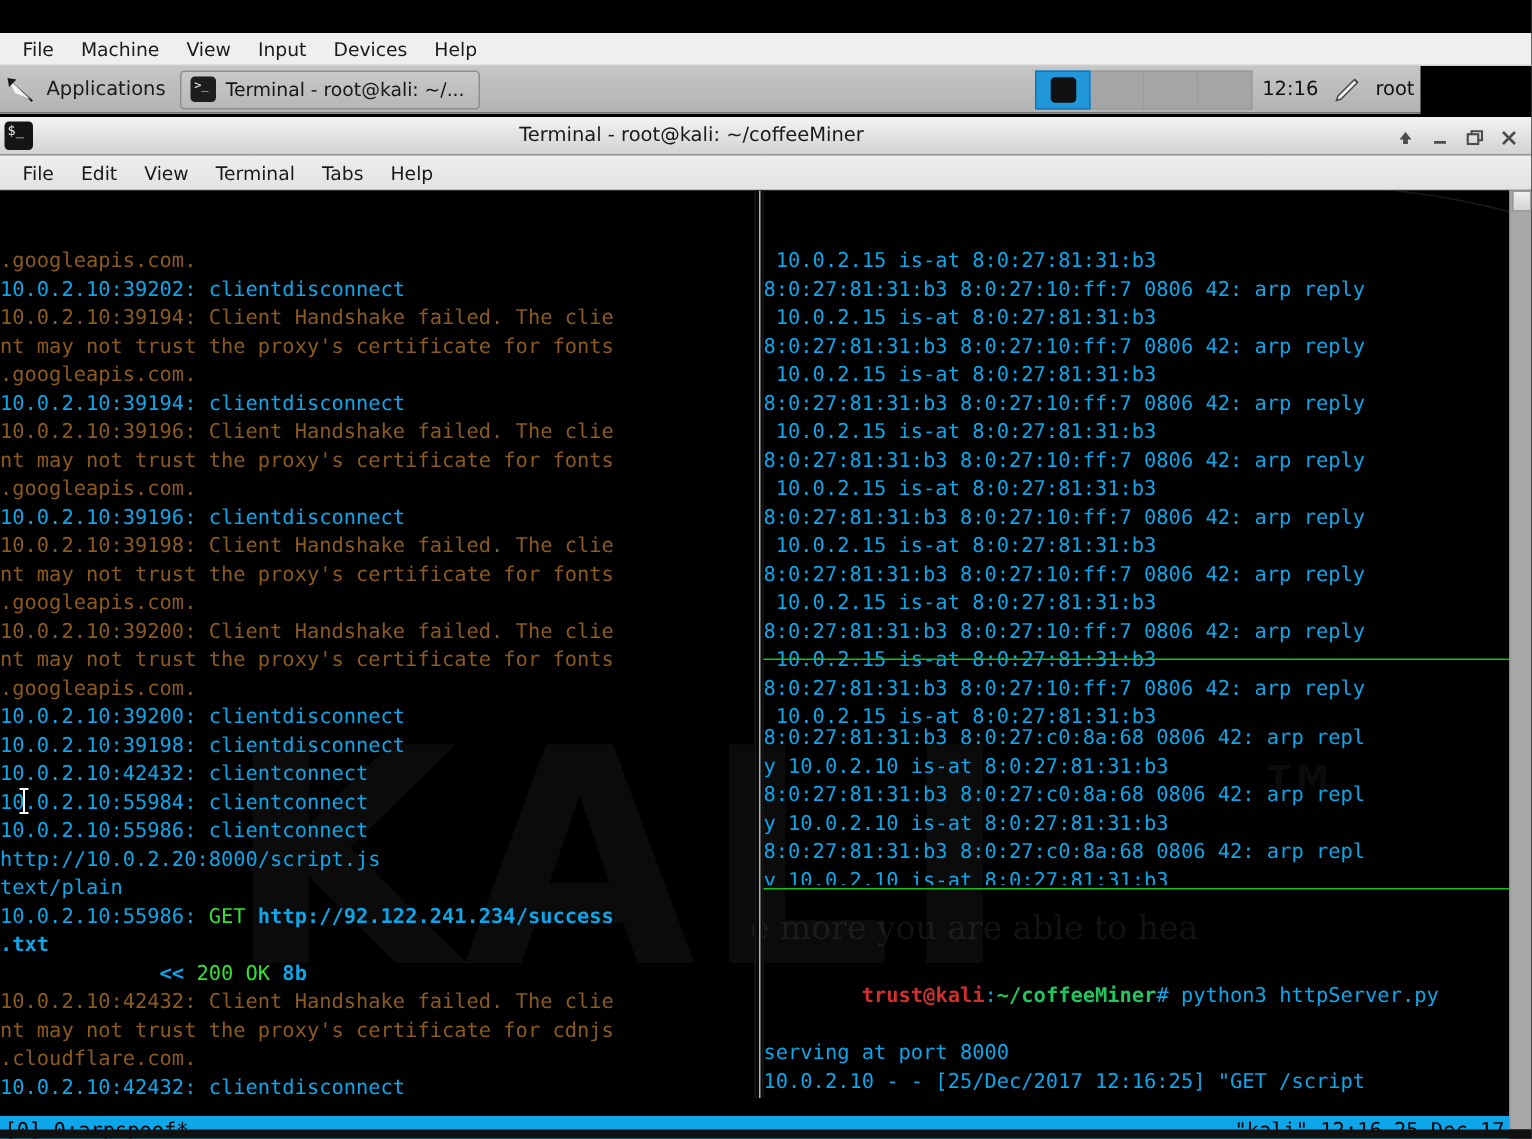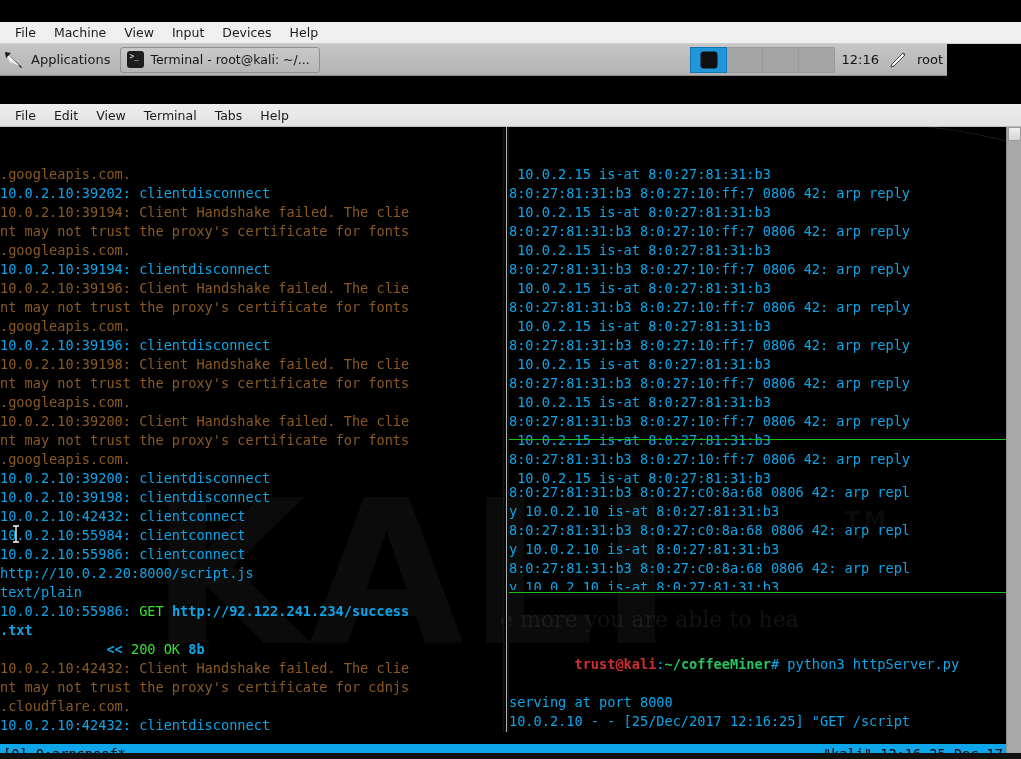--- a/index.html
+++ b/index.html
@@ -257,20 +257,47 @@
     <div class="clock">12:16</div>
     <div class="panel-tool">
       <svg width="22" height="22" viewBox="0 0 22 22">
         <path d="M4 18 L7 17 L18 6 L16 4 L5 15 Z" fill="#f2f2f2" stroke="#4a4a4a" stroke-width="1"></path>
         <path d="M16 4 L18 6" stroke="#4a4a4a" stroke-width="1.2"></path>
       </svg>
     </div>
     <div class="user-label">root</div>
   </div>
 
+  <div class="term-titlebar">
+    <div class="term-icon"></div>
+    <div class="term-title">Terminal - root@kali: ~/coffeeMiner</div>
+    <div class="term-btns">
+      <div class="term-btn">
+        <svg width="14" height="14" viewBox="0 0 14 14">
+            <path d="M7 3 L11 8 L8.6 8 L8.6 11 L5.4 11 L5.4 8 L3 8 Z" fill="#4c4c4c"></path>
+          </svg>
+      </div>
+      <div class="term-btn">
+        <svg width="14" height="14" viewBox="0 0 14 14">
+            <rect x="3" y="9" width="8" height="1.8" fill="#4c4c4c"></rect>
+          </svg>
+      </div>
+      <div class="term-btn">
+        <svg width="14" height="14" viewBox="0 0 14 14">
+          <rect x="2.5" y="4.5" width="7" height="6.5" fill="none" stroke="#4c4c4c" stroke-width="1.4"></rect>
+          <path d="M5 4.5 L5 2.5 L12 2.5 L12 8.5 L9.8 8.5" fill="none" stroke="#4c4c4c" stroke-width="1.4"></path>
+        </svg>
+      </div>
+      <div class="term-btn">
+        <svg width="14" height="14" viewBox="0 0 14 14">
+            <path d="M3 3 L11 11 M11 3 L3 11" stroke="#4c4c4c" stroke-width="1.8" fill="none"></path>
+          </svg>
+      </div>
+    </div>
+  </div>
 
   <div class="term-menubar">
     <div class="term-menu-item">File</div>
     <div class="term-menu-item">Edit</div>
     <div class="term-menu-item">View</div>
     <div class="term-menu-item">Terminal</div>
     <div class="term-menu-item">Tabs</div>
     <div class="term-menu-item">Help</div>
   </div>
 

